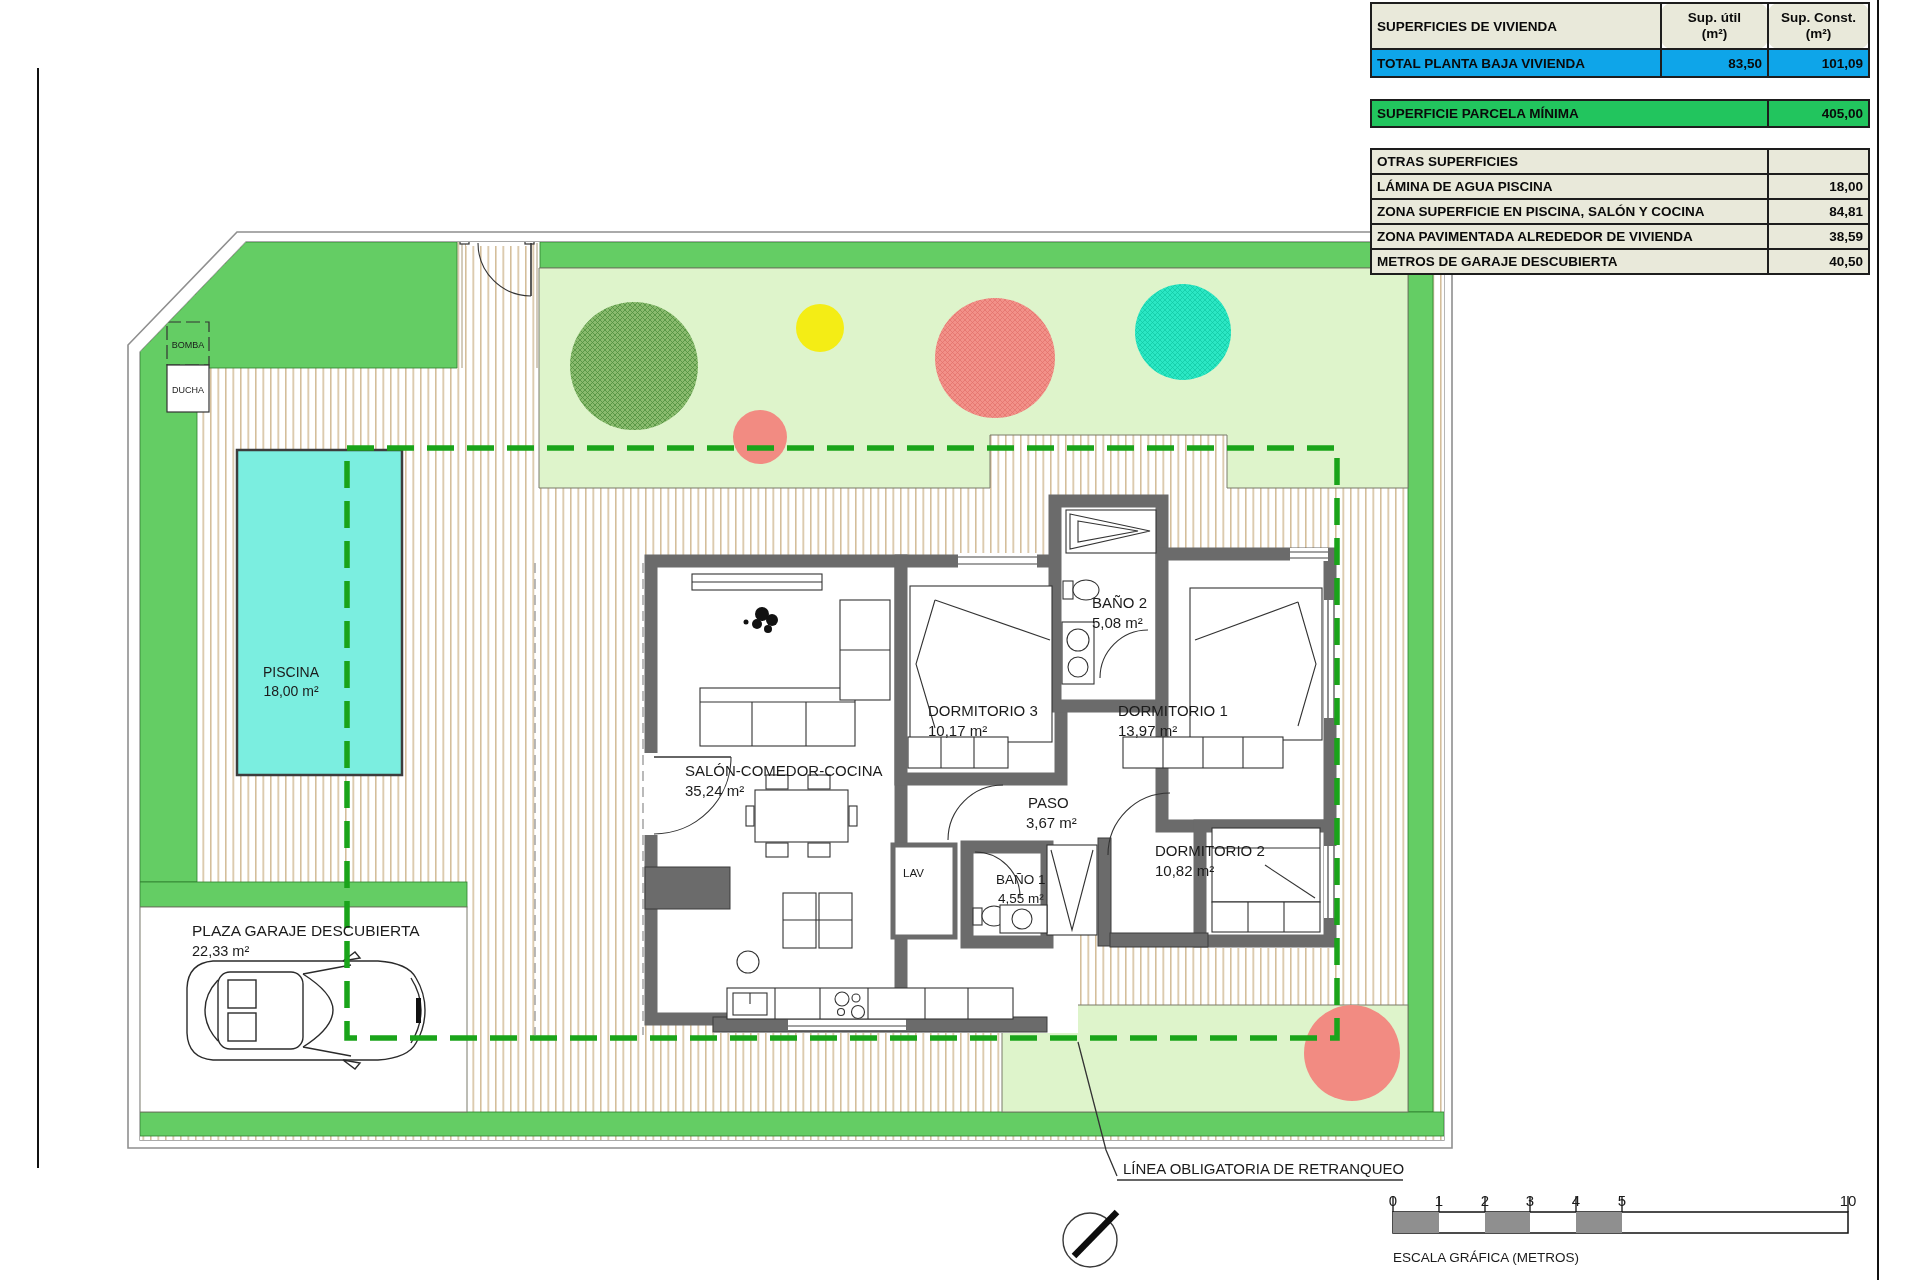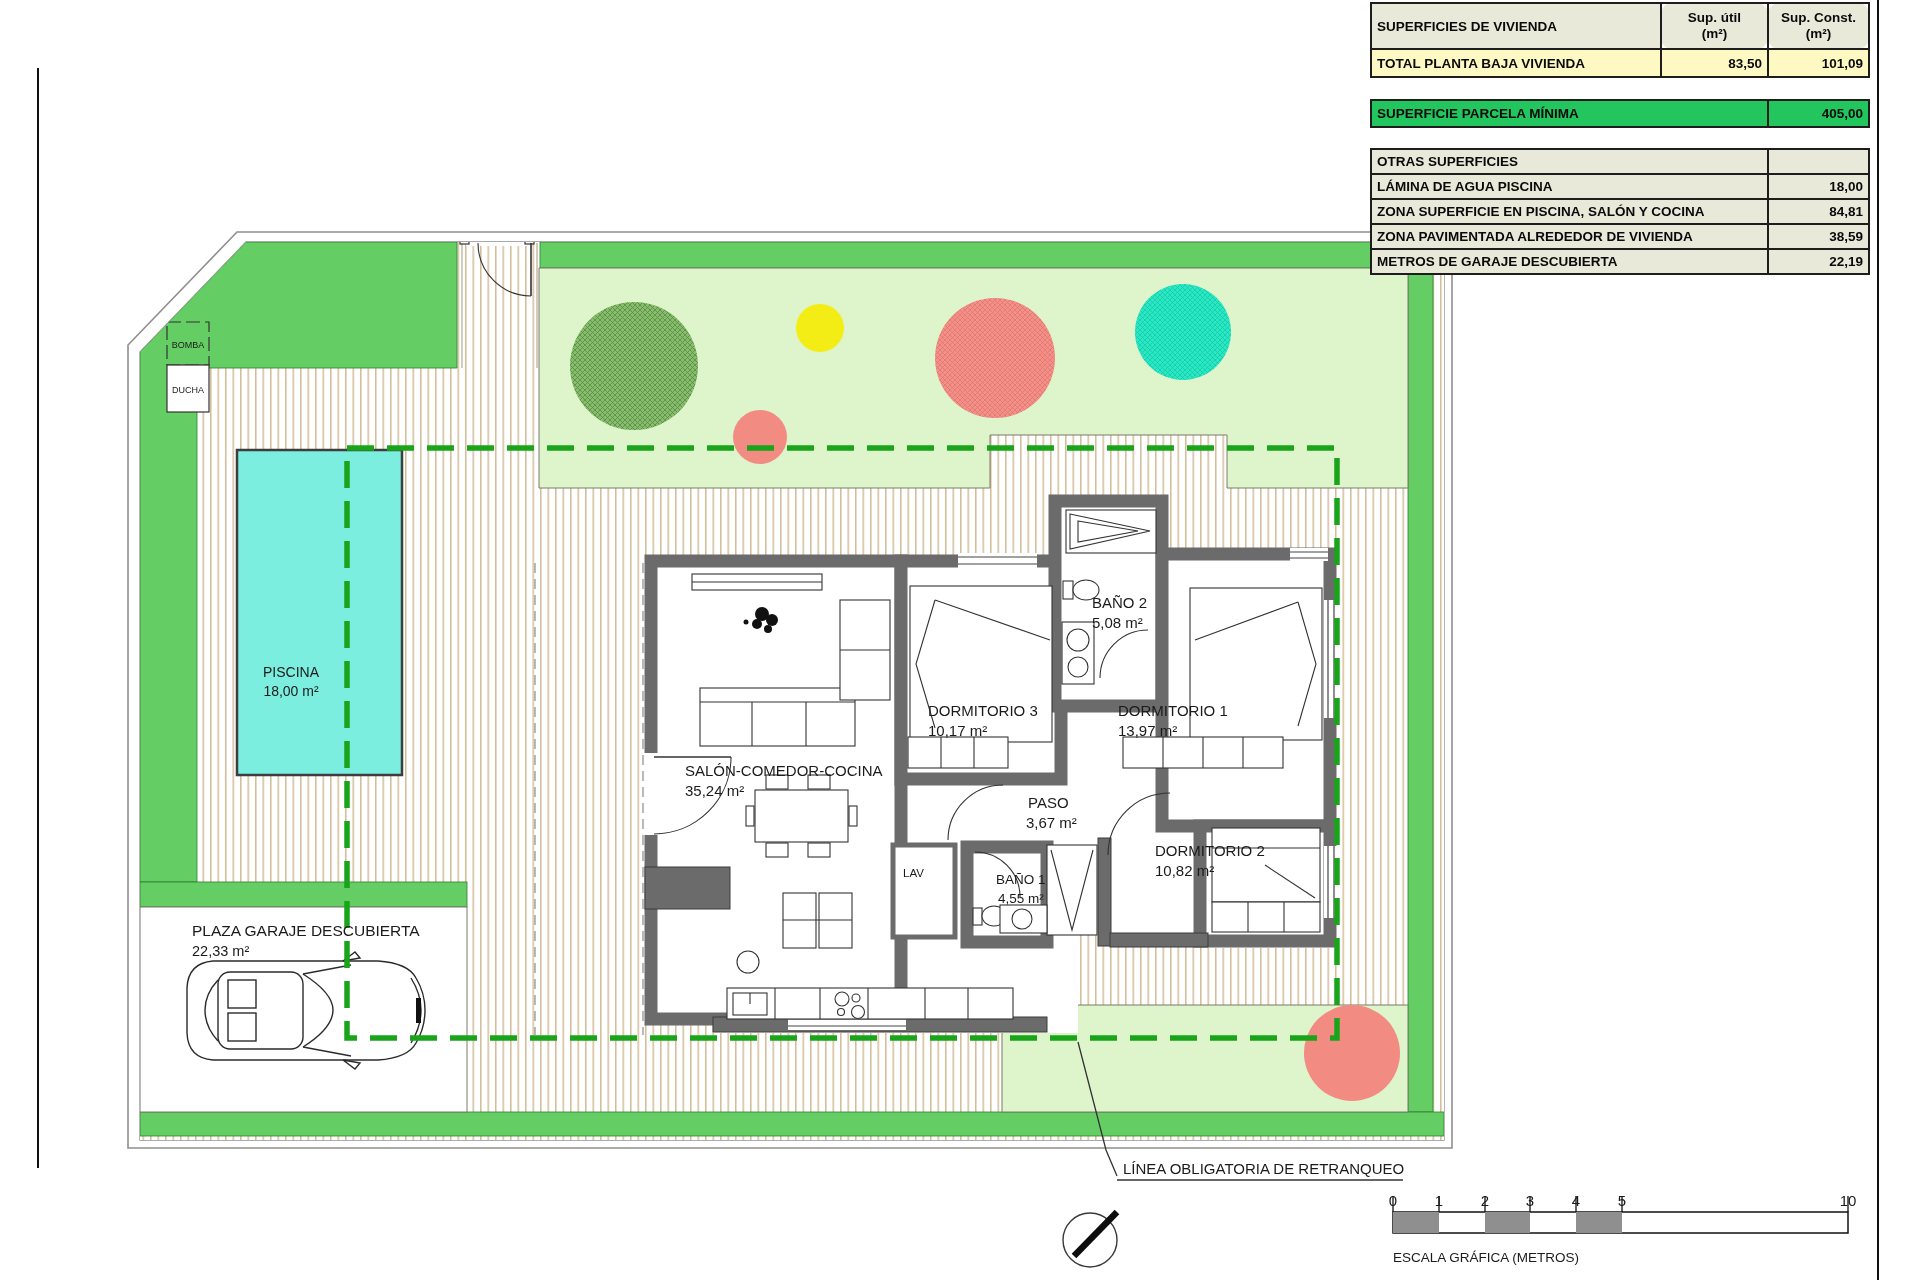--- a/index.html
+++ b/index.html
@@ -6,21 +6,21 @@
   body{width:1920px;height:1280px;font-family:"Liberation Sans",sans-serif;}
   .sheet{position:relative;width:1920px;height:1280px;background:#fff;overflow:hidden;}
   svg text{font-family:"Liberation Sans",sans-serif;fill:#1b1b1b;}
   
   #summary-table{position:absolute;left:1370px;top:2px;width:470px;}
   .stable{border-collapse:collapse;table-layout:fixed;width:500px;
           font-family:"Liberation Sans",sans-serif;font-weight:bold;color:#0a0a0a;}
   .stable td{border:2px solid #1d1d1d;padding:1px 5px;font-size:13.5px;
              white-space:pre-line;overflow:hidden;}
   .beige{background:#e9e9da;}
-  .lightrow{background:#fef9c3;}
+  .lightrow{background:#0ea5e9;}
   .bluerow{background:#22c55e;}
   .vcell{text-align:right;}
   .hdrnum{text-align:center;font-size:13px;line-height:1.15;border-radius:11px;}
   .gap21{height:21px;}
   .gap20{height:20px;}
 </style>
 </head>
 <body>
 
 <div class="sheet">
@@ -395,19 +395,19 @@
     <tr>
       <td class="beige" style="height:21px">ZONA SUPERFICIE EN PISCINA, SALÓN Y COCINA</td>
       <td class="beige vcell">84,81</td>
     </tr>
     <tr>
       <td class="beige" style="height:21px">ZONA PAVIMENTADA ALREDEDOR DE VIVIENDA</td>
       <td class="beige vcell">38,59</td>
     </tr>
     <tr>
       <td class="beige" style="height:21px">METROS DE GARAJE DESCUBIERTA</td>
-      <td class="beige vcell">22,19</td>
+      <td class="beige vcell">40,50</td>
     </tr>
   </tbody>
       </table>
 </div>
 
 </div>
 
 </body></html>

